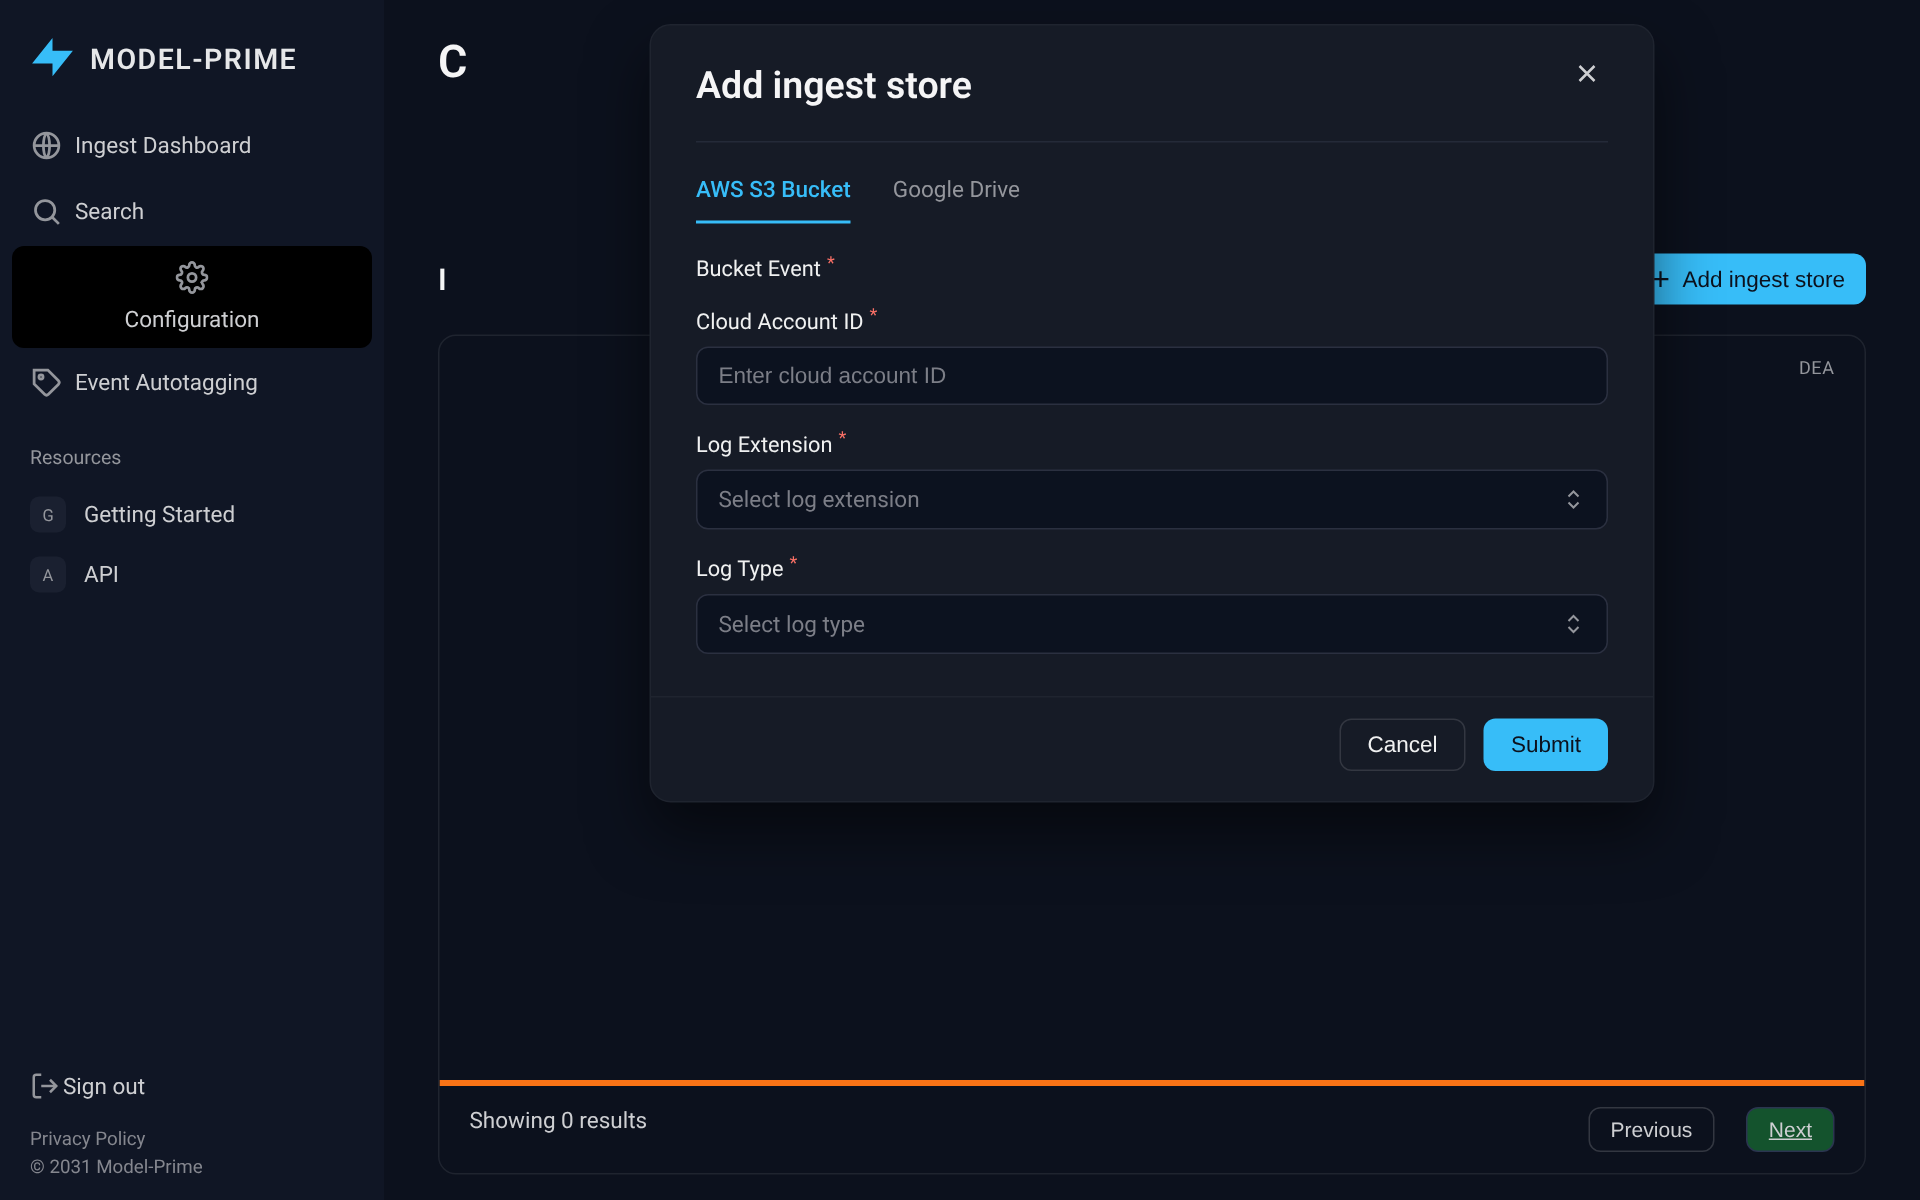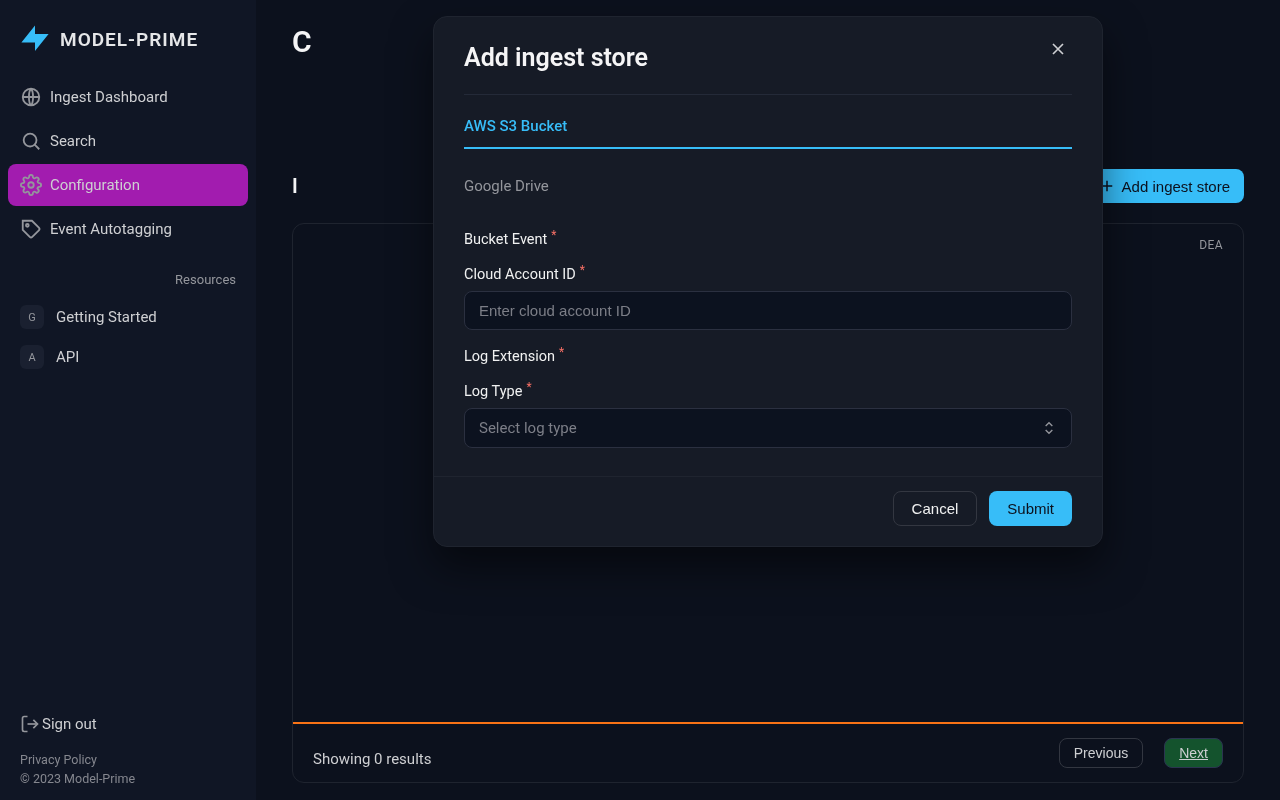--- a/index.html
+++ b/index.html
@@ -35,31 +35,30 @@
   .nav-item {
     display: flex;
     align-items: center;
     gap: 8px;
     padding: 10px 12px;
     border-radius: 8px;
     color: #cecfd2;
     font-size: 15px;
     cursor: pointer;
   }
-  .nav-item.active { background: #a21caf; }
+  .nav-item.active { background: #000000; flex-direction: column; }
   .nav-item svg { width: 22px; height: 22px; stroke: #94969c; flex-shrink:0; }
   .sidebar-section {
     margin-top: 18px;
     padding: 0 8px;
   }
   .sidebar-section-title {
     font-size: 13px;
     color: #94969c;
     padding: 4px 4px 10px 4px;
-    text-align: right;
   }
   .resource-item {
     display: flex; align-items: center; gap: 12px;
     padding: 8px 4px; font-size: 15px; color: #cecfd2; cursor: pointer;
   }
   .resource-badge {
     width: 24px; height: 24px; border-radius: 6px;
     background: #1a2030; color: #94969c;
     display:flex;align-items:center;justify-content:center;
     font-size: 11px;
@@ -96,22 +95,22 @@
     margin-top: 20px; border:1px solid #1f242f; border-radius:12px;
     height: 560px; display:flex; flex-direction:column; overflow:hidden;
   }
   .table-head {
     display:flex; gap:60px; padding:14px 20px;
     font-size:12px; color:#94969c; letter-spacing:.4px;
   }
   .table-head .col-ext{ margin-left:auto; }
   .table-head .col-dea{ margin-left:60px; }
   .table-footer {
-    margin-top:auto; border-top:2px solid #f97316;
-    display:flex; align-items:flex-end; justify-content:space-between;
+    margin-top:auto; border-top:4px solid #f97316;
+    display:flex; align-items:flex-start; justify-content:space-between;
     padding: 14px 20px;
   }
   .results-text{ color:#cecfd2; font-size:15px; }
   .pager { display:flex; gap:21px; }
   .pager button {
     background:transparent; border:1px solid #333741; color:#cecfd2;
     padding:6px 14px; border-radius:8px; font-size:14px; cursor:pointer;
   }
   .pager button.next { background:#14532d; border-color:#2b3550;text-decoration:underline; }
 
@@ -126,21 +125,21 @@
     display:flex; flex-direction:column;
   }
   .modal-head {
     display:flex; align-items:flex-start; justify-content:space-between;
     padding: 26px 30px 0 30px;
   }
   .modal-title { font-size:25px; font-weight:600; color:#f5f5f6; }
   .modal-close { background:none;border:none;color:#cecfd2;cursor:pointer;padding:4px; margin-top:-8px;}
   .modal-close svg{width:20px;height:20px;stroke:#cecfd2;}
   .modal-divider { height:1px;background:#242a38;margin:22px 30px 0 30px; }
-  .tabs { display:flex; gap:28px; padding: 22px 30px 0 30px; flex-direction: column; }
+  .tabs { display:flex; gap:28px; padding: 22px 30px 0 30px; }
   .tab {
     padding-bottom:12px; font-size:15px; color:#94969c; cursor:pointer;
     border-bottom:2px solid transparent;
   }
   .tab.active { color:#37bdf8; border-bottom-color:#37bdf8; font-weight:500; }
   .form { padding: 22px 30px 28px 30px; display:flex; flex-direction:column; gap:18px; }
   .field-label { font-size:14.5px; color:#f0f1f1; display:flex; gap:4px; }
   .req { color:#f97066; font-size:12px; position:relative; top:-3px; }
   .field-input, .field-select {
     margin-top:8px; width:100%; background:#0c121f; border:1px solid #2b3040;
@@ -224,21 +223,21 @@
   <div class="signout">
     <svg viewBox="0 0 24 24" fill="none" stroke-width="2">
         <path d="M9 21H5a2 2 0 0 1-2-2V5a2 2 0 0 1 2-2h4"></path>
         <path d="M16 17l5-5-5-5"></path>
         <path d="M21 12H9"></path>
       </svg>
     <span>Sign out</span>
   </div>
   <div class="footer-links">
     <div>Privacy Policy</div>
-    <div>© 2023 Model-Prime</div>
+    <div>© 2031 Model-Prime</div>
   </div>
 </aside>
 
 <main class="main">
   <div class="backdrop-title">C</div>
 
   <div class="section-row">
     <div style="font-size:20px;font-weight:600;color:#f5f5f6;">I</div>
     <div class="section-actions">
       <span class="show-deact">ow deactivated</span>
@@ -294,20 +293,26 @@
               <span>Cloud Account ID</span>
               <span class="req">*</span>
             </div>
           <input class="field-input" placeholder="Enter cloud account ID" style="">
         </div>
         <div>
           <div class="field-label">
               <span>Log Extension</span>
               <span class="req">*</span>
             </div>
+          <div class="field-select">
+            <span class="placeholder">Select log extension</span>
+            <svg viewBox="0 0 24 24" fill="none" stroke-width="2">
+                <path d="M7 15l5 5 5-5M7 9l5-5 5 5"></path>
+              </svg>
+          </div>
         </div>
         <div>
           <div class="field-label">
               <span>Log Type</span>
               <span class="req">*</span>
             </div>
           <div class="field-select">
             <span class="placeholder">Select log type</span>
             <svg viewBox="0 0 24 24" fill="none" stroke-width="2">
                 <path d="M7 15l5 5 5-5M7 9l5-5 5 5"></path>

